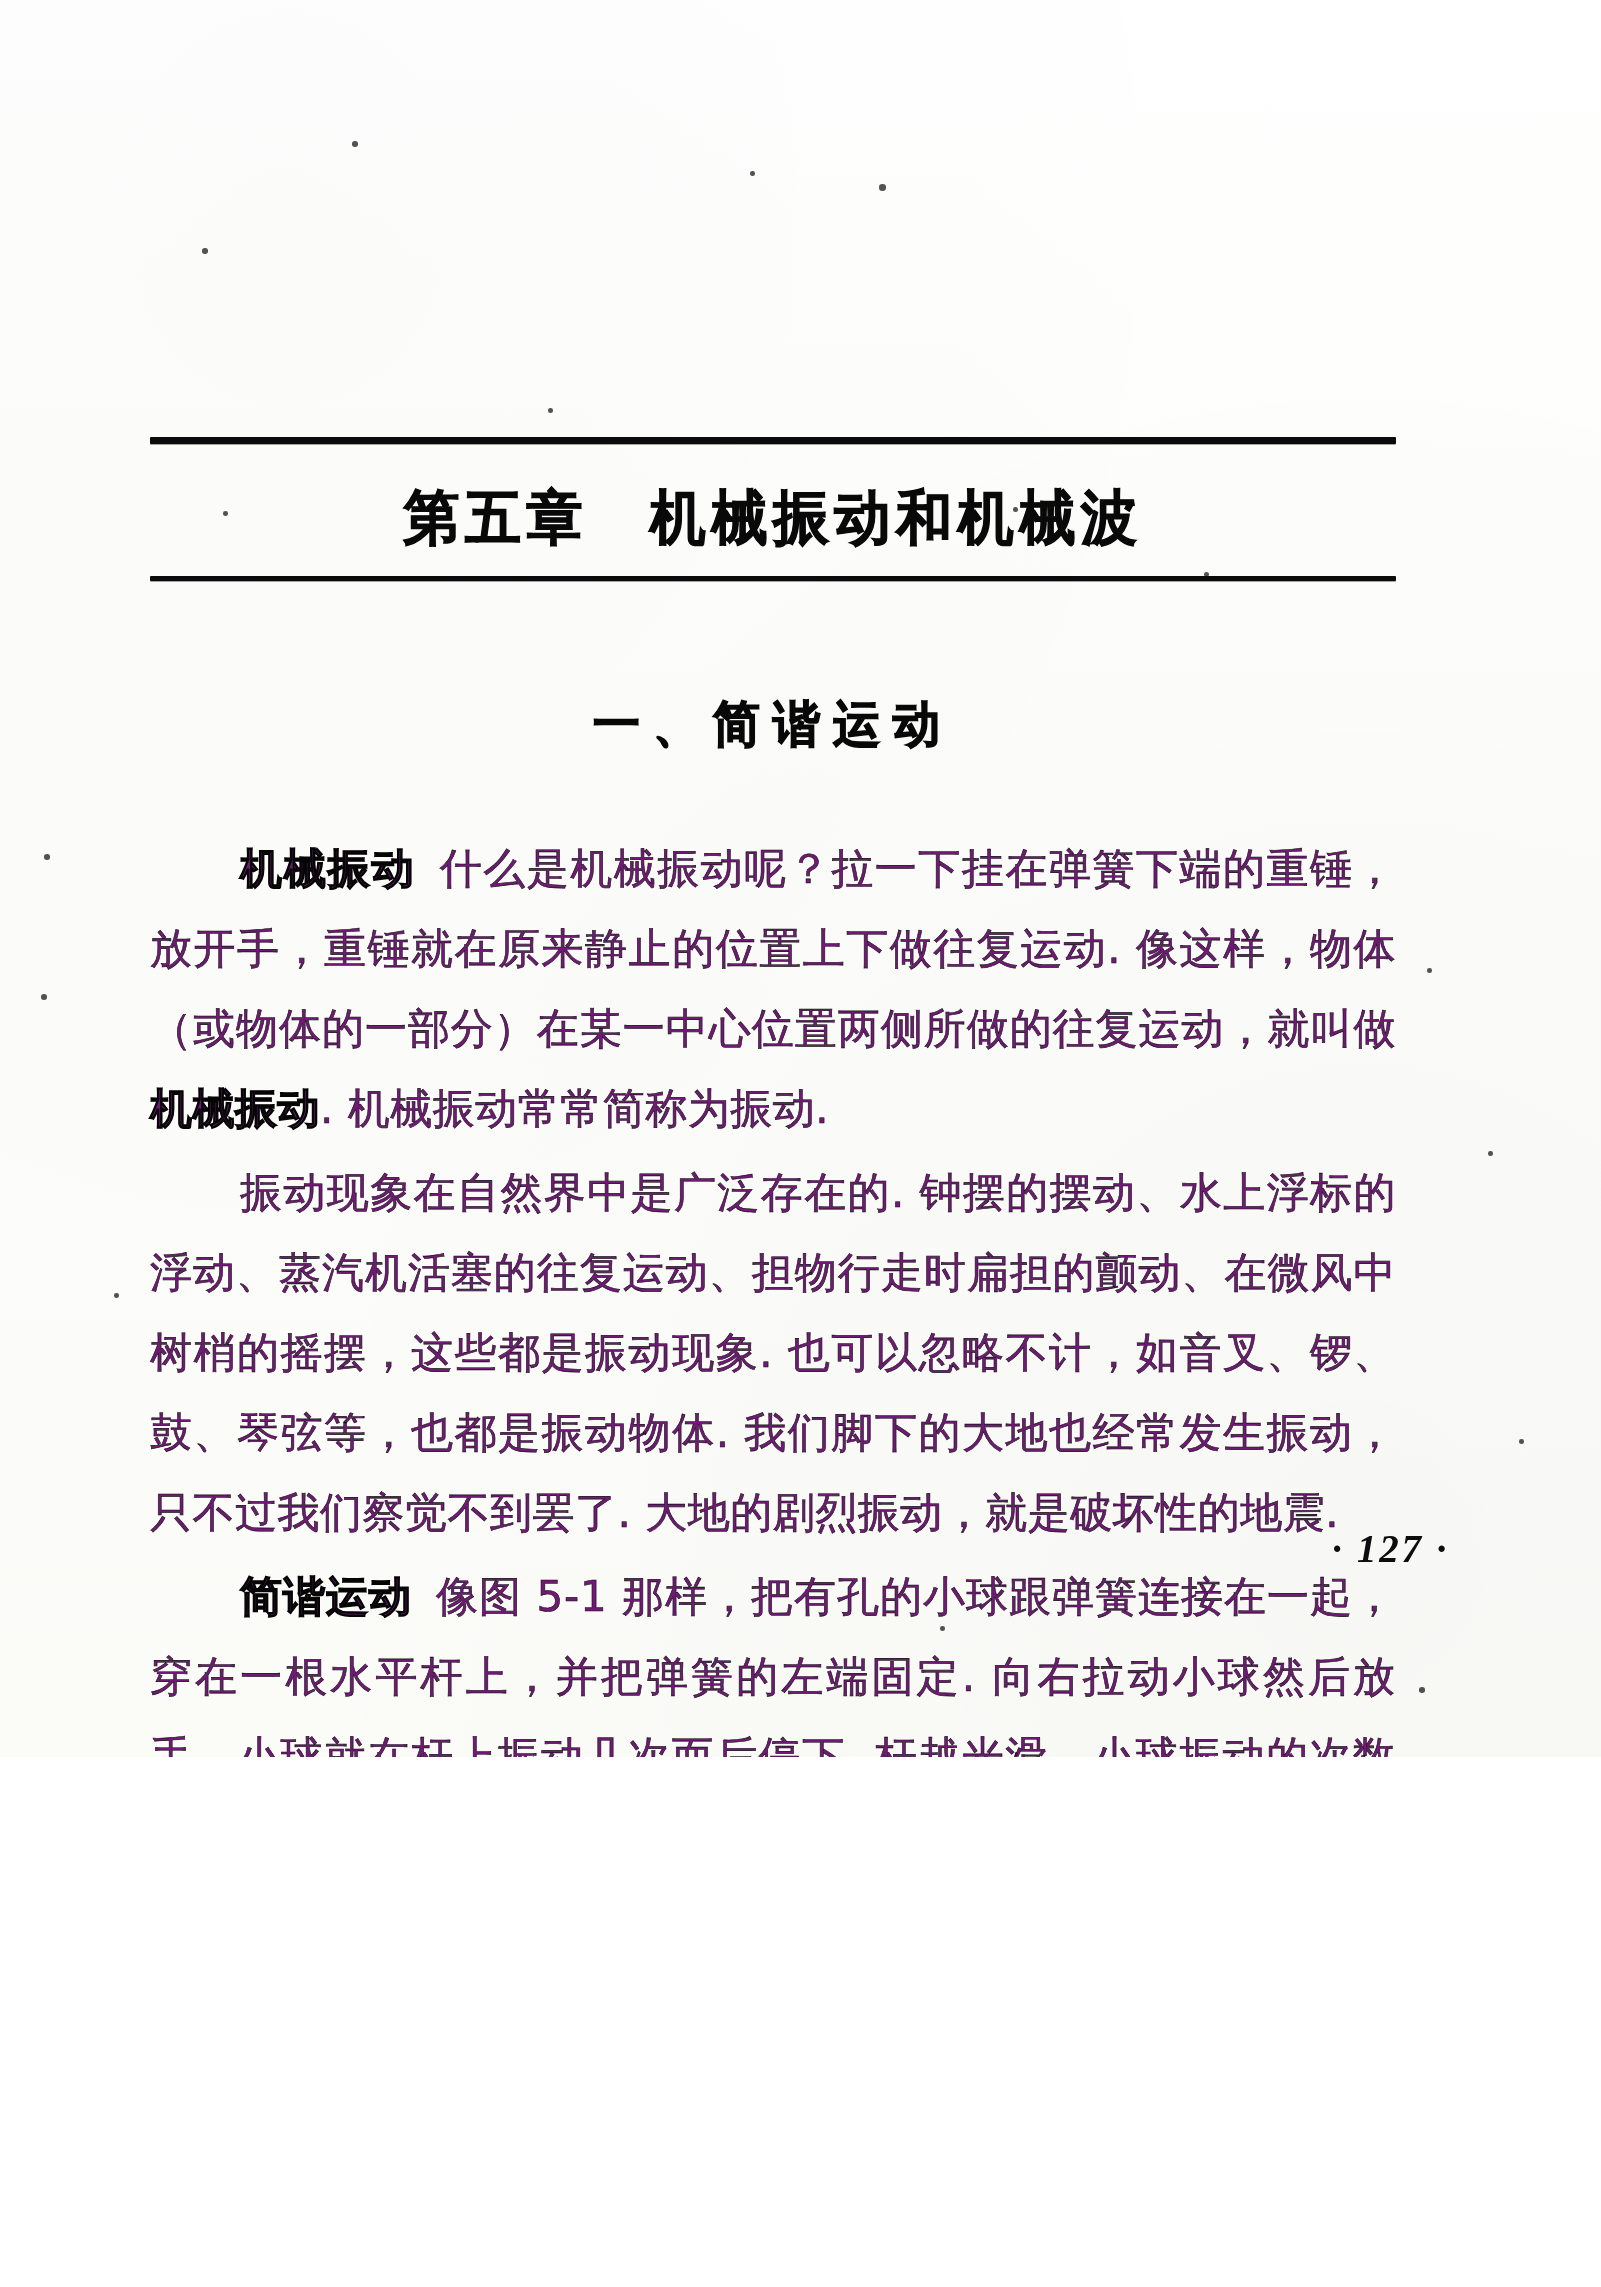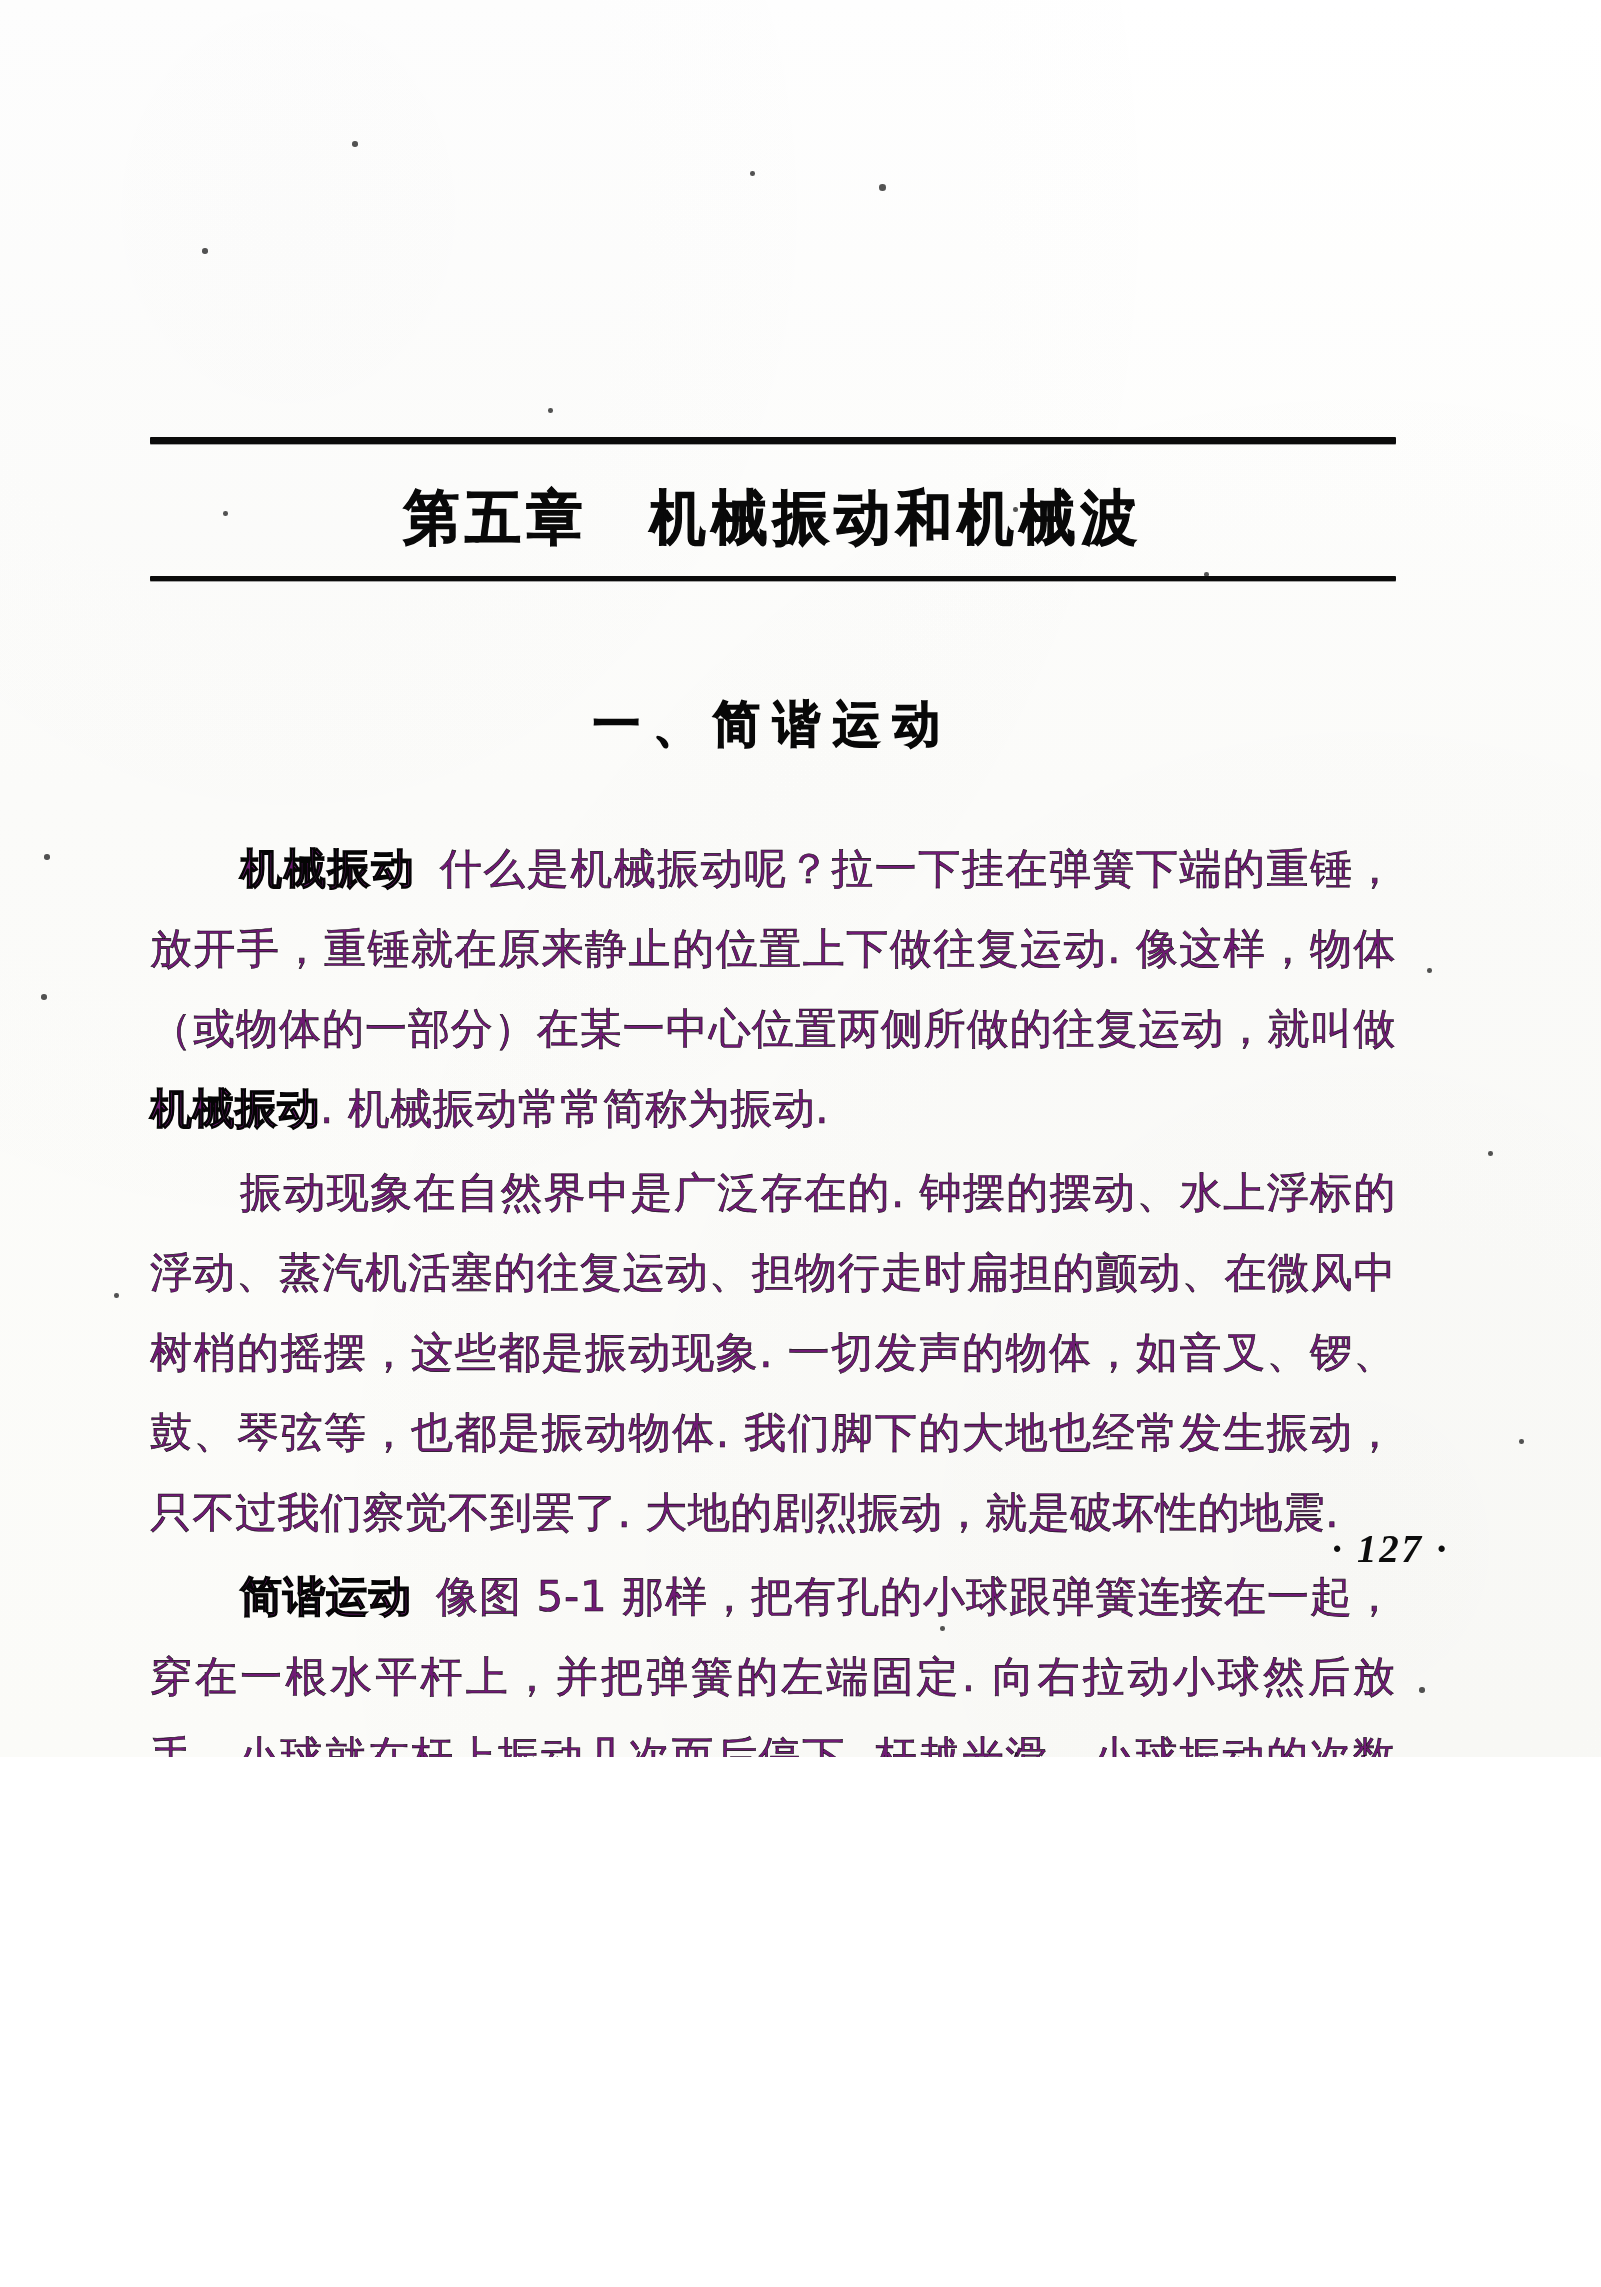--- a/index.html
+++ b/index.html
@@ -151,21 +151,21 @@
 
     <div class="section-title">一、简谐运动</div>
 
     <div class="body-text">
 
       <p>
         <span class="lead">机械振动</span><span>什么是机械振动呢？拉一下挂在弹簧下端的重锤，放开手，重锤就在原来静止的位置上下做往复运动. 像这样，物体（或物体的一部分）在某一中心位置两侧所做的往复运动，就叫做</span><span class="term">机械振动</span><span>. 机械振动常常简称为振动.</span>
       </p>
 
       <p>
-        <span>振动现象在自然界中是广泛存在的. 钟摆的摆动、水上浮标的浮动、蒸汽机活塞的往复运动、担物行走时扁担的颤动、在微风中树梢的摇摆，这些都是振动现象. 一切发声的物体，如音叉、锣、鼓、琴弦等，也都是振动物体. 我们脚下的大地也经常发生振动，只不过我们察觉不到罢了. 大地的剧烈振动，就是破坏性的地震.</span>
+        <span>振动现象在自然界中是广泛存在的. 钟摆的摆动、水上浮标的浮动、蒸汽机活塞的往复运动、担物行走时扁担的颤动、在微风中树梢的摇摆，这些都是振动现象. 也可以忽略不计，如音叉、锣、鼓、琴弦等，也都是振动物体. 我们脚下的大地也经常发生振动，只不过我们察觉不到罢了. 大地的剧烈振动，就是破坏性的地震.</span>
       </p>
 
       <p>
         <span class="lead">简谐运动</span><span class="figref">像图 5-1 那样，把有孔的小球跟弹簧连接在一起，穿在一根水平杆上，并把弹簧的左端固定. 向右拉动小球然后放手，小球就在杆上振动几次而后停下. 杆越光滑，小球振动的次数越多. 如果水平杆非常光滑，小球在杆上滑动时的摩擦力可以忽略不计，弹簧的质量比小球的质量小得多，也可以忽略不计，这样就成了一个</span><span class="term">弹簧振子</span><span>. 振子静止</span>
       </p>
 
     </div>
   </div>
 
   <div class="page-number">· 127 ·</div>

